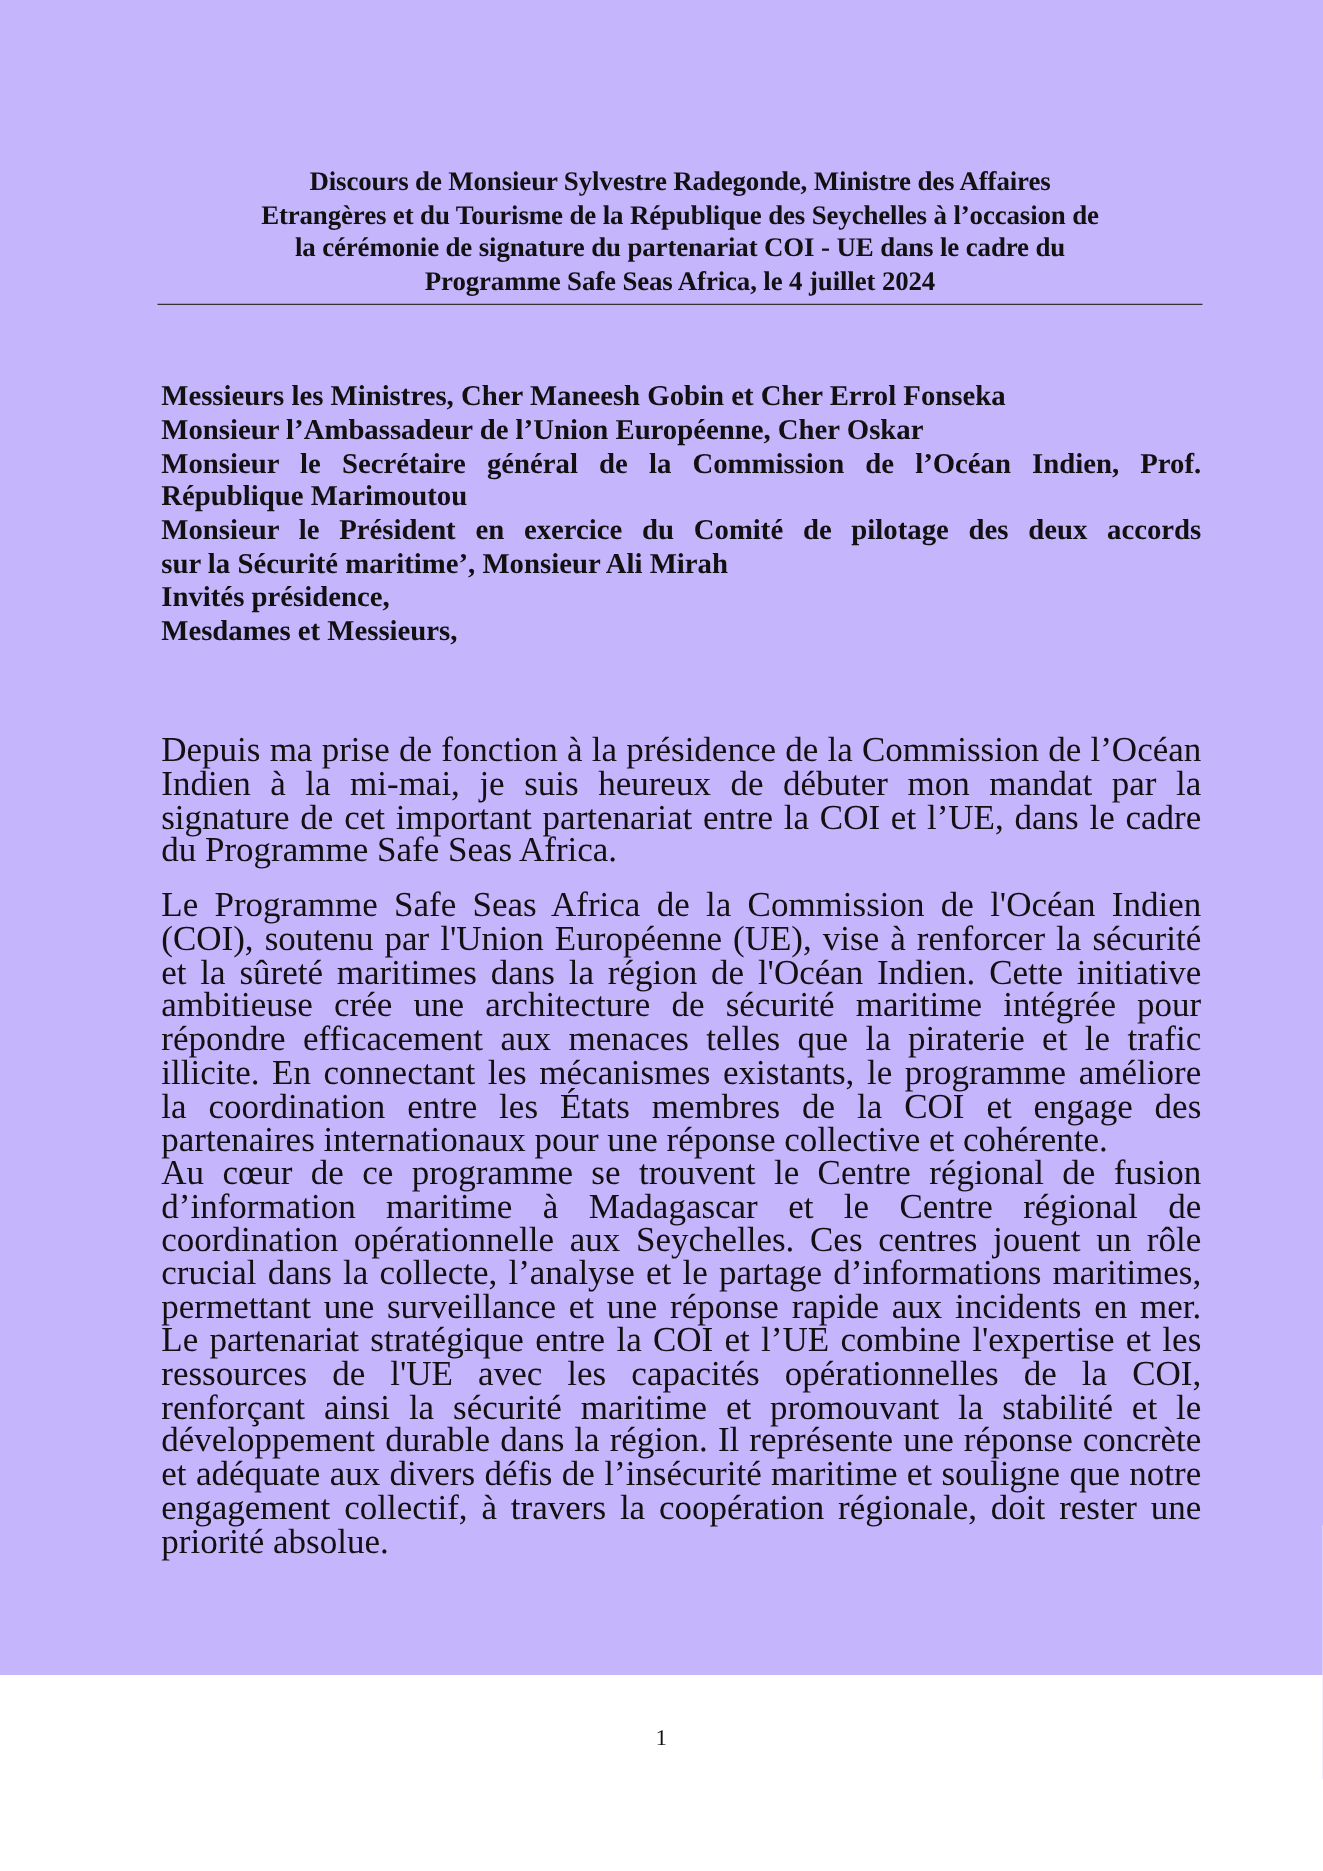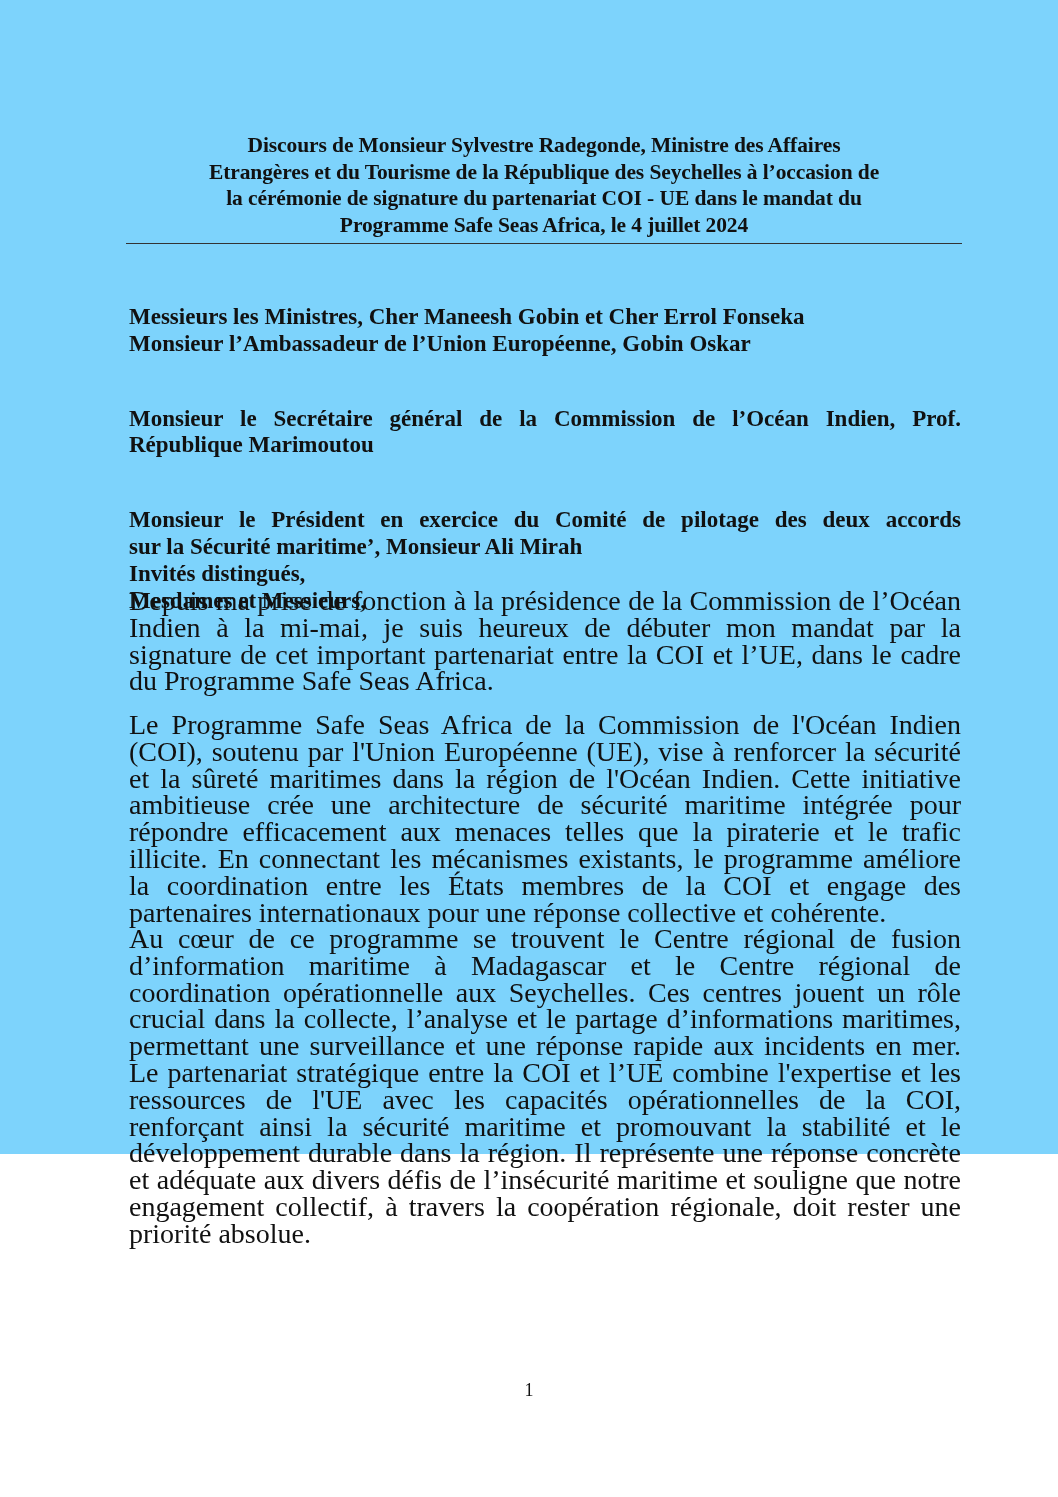--- a/index.html
+++ b/index.html
@@ -11,22 +11,22 @@
       width: 1058px;
       height: 1497px;
       position: relative;
       overflow: hidden;
       font-family: "Liberation Serif", "DejaVu Serif", serif;
       color: #111111;
     }
     .page {
       position: absolute;
       left: 0; top: 0;
-      width: 1058px; height: 1154px;
-      background: #7dd3fc;
+      width: 1058px; height: 1340px;
+      background: #c4b5fd;
     }
     .title {
       position: absolute;
       left: 126px;
       top: 132px;
       width: 836px;
       text-align: center;
       font-weight: bold;
       font-size: 21.5px;
       line-height: 26.5px;
@@ -50,21 +50,20 @@
       line-height: 26.8px;
     }
     .salutations .line {
       display: block;
       white-space: nowrap;
     }
     .salutations .line.justify {
       text-align: justify;
       text-align-last: justify;
       white-space: normal;
-      margin-top: 48px;
     }
     .para {
       position: absolute;
       left: 129px;
       width: 832px;
       font-size: 28px;
       line-height: 26.8px;
       text-align: justify;
       margin: 0;
     }
@@ -81,34 +80,34 @@
     }
   </style>
 </head>
 <body>
 
 <div class="page">
 
   <div class="title">
     <div>Discours de Monsieur Sylvestre Radegonde, Ministre des Affaires</div>
     <div>Etrangères et du Tourisme de la République des Seychelles à l’occasion de</div>
-    <div>la cérémonie de signature du partenariat COI - UE dans le mandat du</div>
+    <div>la cérémonie de signature du partenariat COI - UE dans le cadre du</div>
     <div>Programme Safe Seas Africa, le 4 juillet 2024</div>
   </div>
 
   <div class="title-rule"></div>
 
   <div class="salutations">
     <span class="line">Messieurs les Ministres, Cher Maneesh Gobin et Cher Errol Fonseka</span>
-    <span class="line">Monsieur l’Ambassadeur de l’Union Européenne, Gobin Oskar</span>
+    <span class="line">Monsieur l’Ambassadeur de l’Union Européenne, Cher Oskar</span>
     <span class="line justify">Monsieur le Secrétaire général de la Commission de l’Océan Indien, Prof.</span>
     <span class="line">République Marimoutou</span>
     <span class="line justify">Monsieur le Président en exercice du Comité de pilotage des deux accords</span>
     <span class="line">sur la Sécurité maritime’, Monsieur Ali Mirah</span>
-    <span class="line">Invités distingués,</span>
+    <span class="line">Invités présidence,</span>
     <span class="line">Mesdames et Messieurs,</span>
   </div>
 
   <p class="para p1">Depuis ma prise de fonction à la présidence de la Commission de l’Océan Indien à la mi-mai, je suis heureux de débuter mon mandat par la signature de cet important partenariat entre la COI et l’UE, dans le cadre du Programme Safe Seas Africa.</p>
   <p class="para p2">Le Programme Safe Seas Africa de la Commission de l'Océan Indien (COI), soutenu par l'Union Européenne (UE), vise à renforcer la sécurité et la sûreté maritimes dans la région de l'Océan Indien. Cette initiative ambitieuse crée une architecture de sécurité maritime intégrée pour répondre efficacement aux menaces telles que la piraterie et le trafic illicite. En connectant les mécanismes existants, le programme améliore la coordination entre les États membres de la COI et engage des partenaires internationaux pour une réponse collective et cohérente.</p>
   <p class="para p3">Au cœur de ce programme se trouvent le Centre régional de fusion d’information maritime à Madagascar et le Centre régional de coordination opérationnelle aux Seychelles. Ces centres jouent un rôle crucial dans la collecte, l’analyse et le partage d’informations maritimes, permettant une surveillance et une réponse rapide aux incidents en mer. Le partenariat stratégique entre la COI et l’UE combine l'expertise et les ressources de l'UE avec les capacités opérationnelles de la COI, renforçant ainsi la sécurité maritime et promouvant la stabilité et le développement durable dans la région. Il représente une réponse concrète et adéquate aux divers défis de l’insécurité maritime et souligne que notre engagement collectif, à travers la coopération régionale, doit rester une priorité absolue.</p>
 
   <div class="page-number">1</div>
 </div>
 

